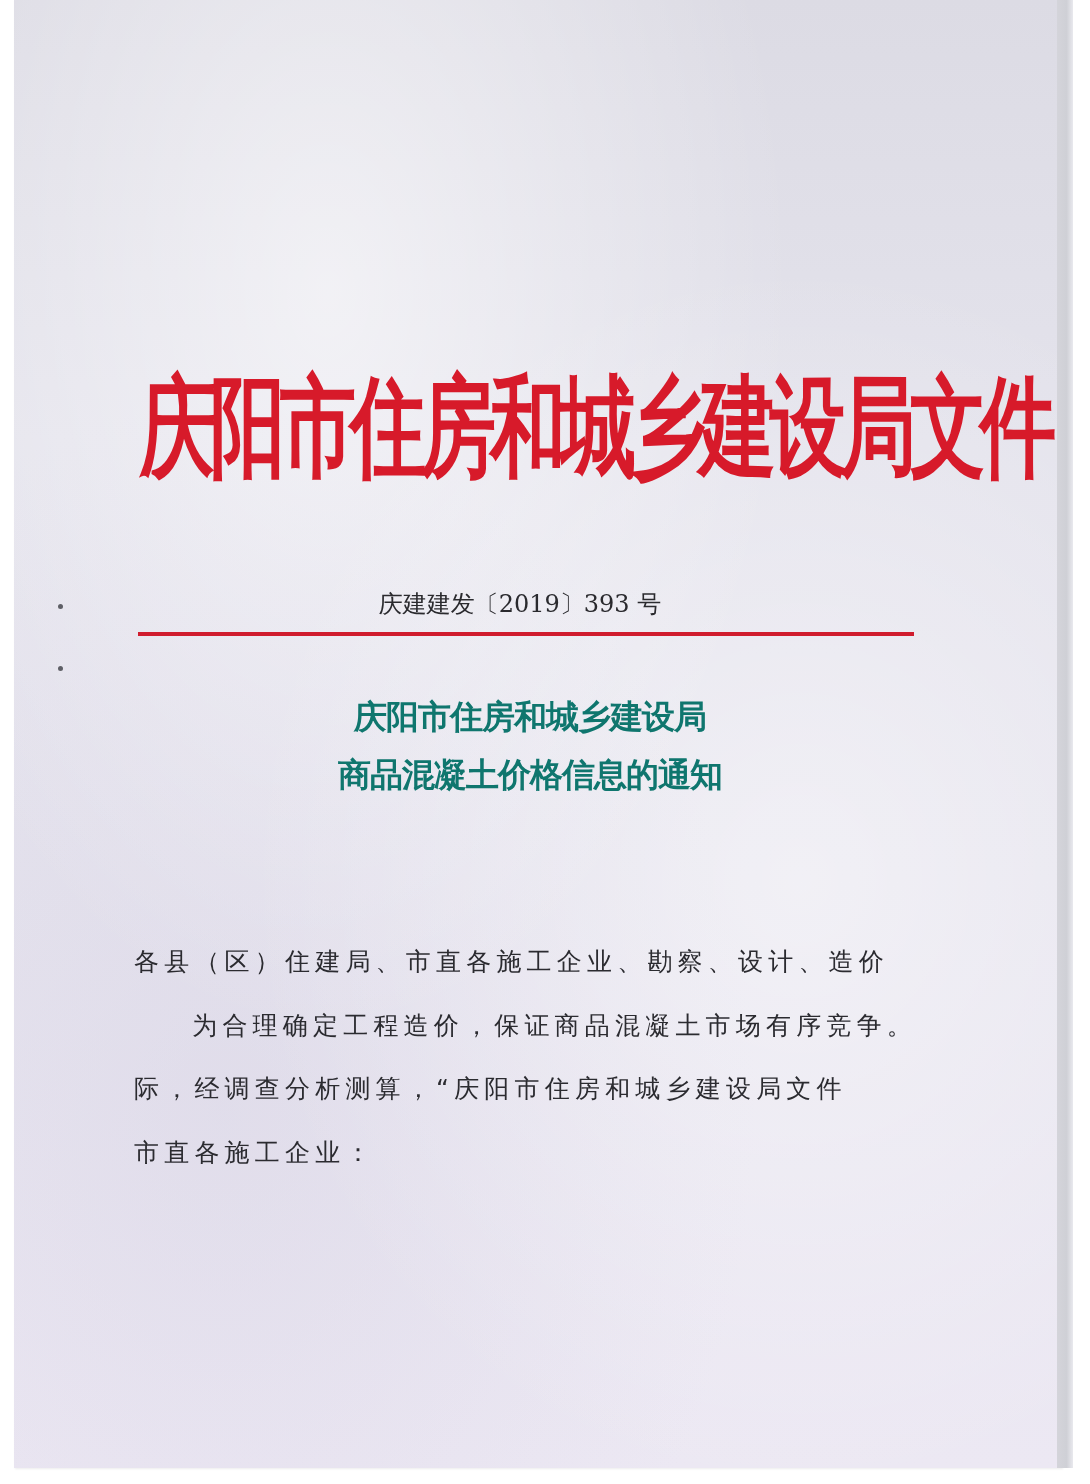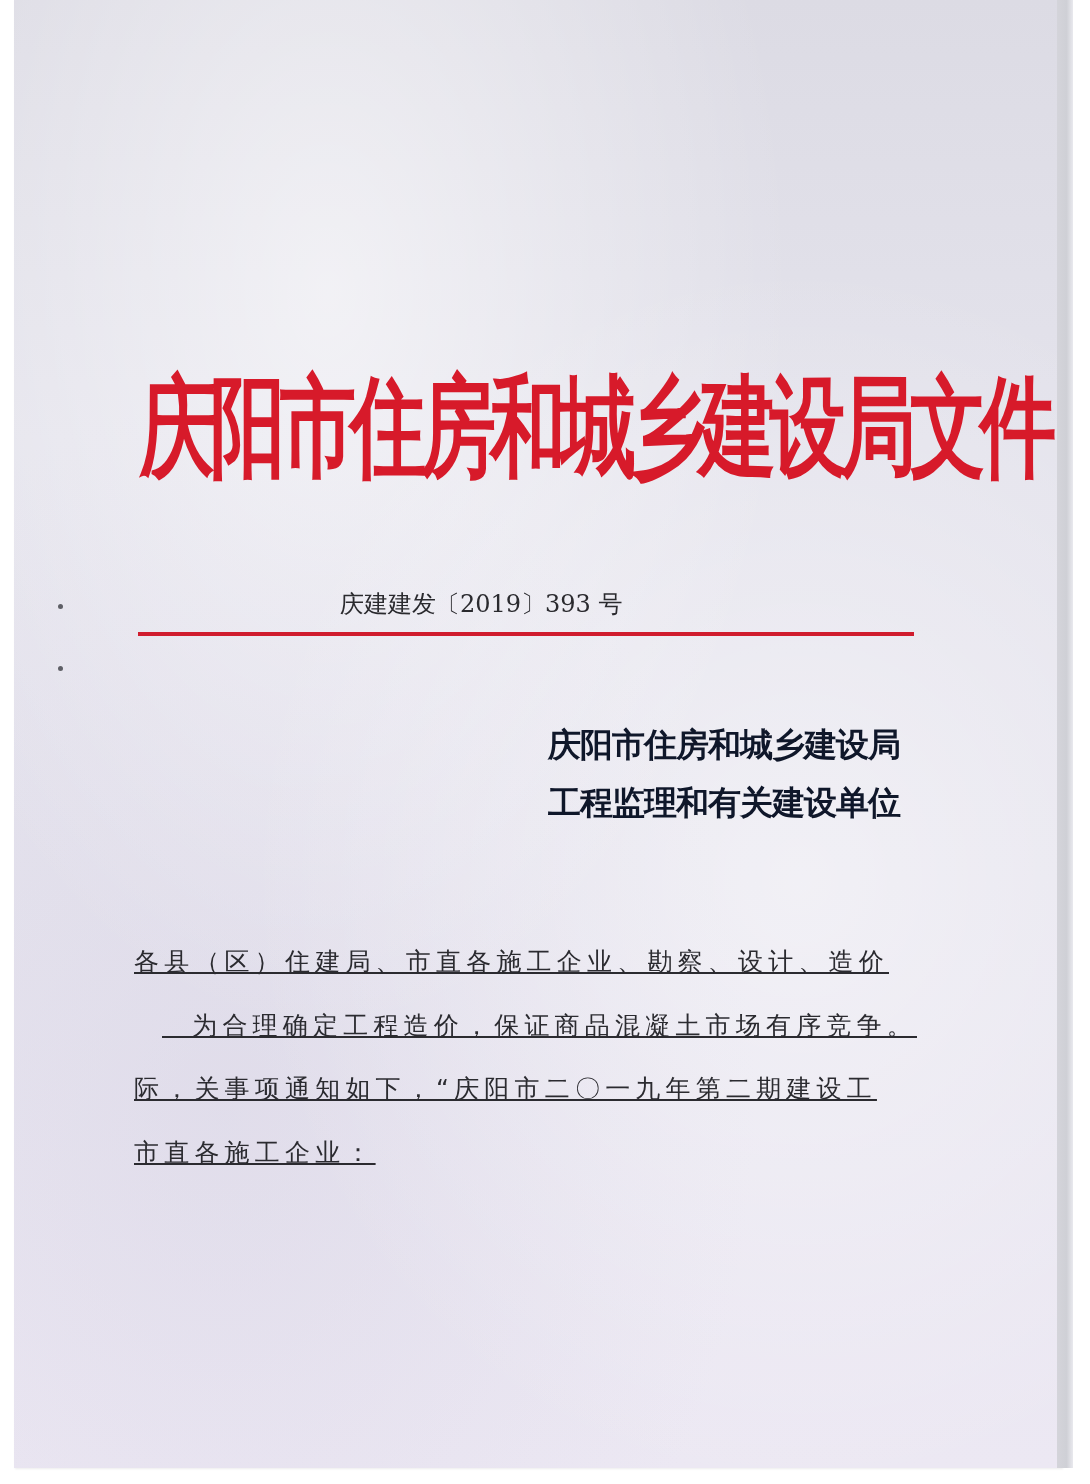--- a/index.html
+++ b/index.html
@@ -57,42 +57,42 @@
       transform: scaleY(1.45);
       transform-origin: center;
       font-weight: bold;
       white-space: nowrap;
     }
     .doc-number {
       position: absolute;
       left: 340px;
       top: 586px;
       width: 360px;
-      text-align: left;
+      text-align: center;
       color: #2a2a2e;
       font-family: "DejaVu Serif", serif;
       font-size: 24px;
       line-height: 36px;
       white-space: nowrap;
     }
     .red-rule {
       position: absolute;
       left: 138px;
       top: 632px;
       width: 776px;
       height: 4px;
       background: #d01c2e;
     }
     .title-block {
       position: absolute;
       left: 160px;
-      top: 716px;
+      top: 688px;
       width: 740px;
-      text-align: right;
-      color: #0f172a;
+      text-align: center;
+      color: #0f766e;
       font-family: "DejaVu Serif", serif;
       font-weight: bold;
       font-size: 33px;
       line-height: 58px;
       letter-spacing: -1px;
     }
     .title-line {
       display: block;
       white-space: nowrap;
     }
@@ -104,41 +104,40 @@
       color: #2b2b30;
       font-family: "DejaVu Sans", sans-serif;
       font-size: 25px;
       line-height: 63.5px;
       letter-spacing: 5.2px;
     }
     .body-line {
       display: block;
       white-space: nowrap;
       overflow: visible;
-      text-decoration: underline;
     }
   </style>
 </head>
 <body>
 
 <div class="paper"></div>
 <div class="paper-edge-right"></div>
 
 <span class="punch-hole" style="left:58px; top:604px;"></span>
 <span class="punch-hole" style="left:58px; top:666px;"></span>
 
 <div class="red-header">庆阳市住房和城乡建设局文件</div>
 
 <div class="doc-number">庆建建发〔2019〕393 号</div>
 
 <div class="red-rule"></div>
 
 <div class="title-block">
   <span class="title-line">庆阳市住房和城乡建设局</span>
-  <span class="title-line">工程监理和有关建设单位</span>
+  <span class="title-line">商品混凝土价格信息的通知</span>
 </div>
 
 <div class="body-text">
   <span class="body-line">各县（区）住建局、市直各施工企业、勘察、设计、造价</span>
   <span class="body-line" style="padding-left:28px;">　为合理确定工程造价，保证商品混凝土市场有序竞争。</span>
-  <span class="body-line">际，关事项通知如下，“庆阳市二〇一九年第二期建设工</span>
+  <span class="body-line">际，经调查分析测算，“庆阳市住房和城乡建设局文件</span>
   <span class="body-line">市直各施工企业：</span>
 </div>
 
 </body></html>

